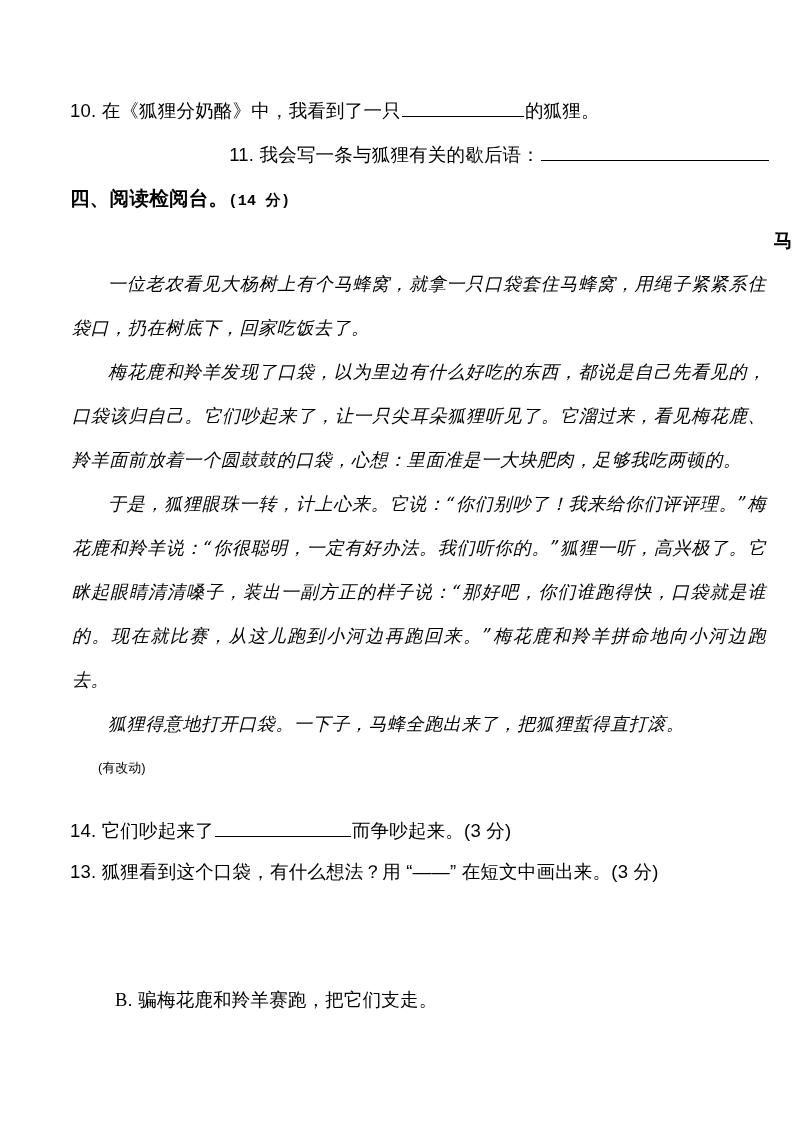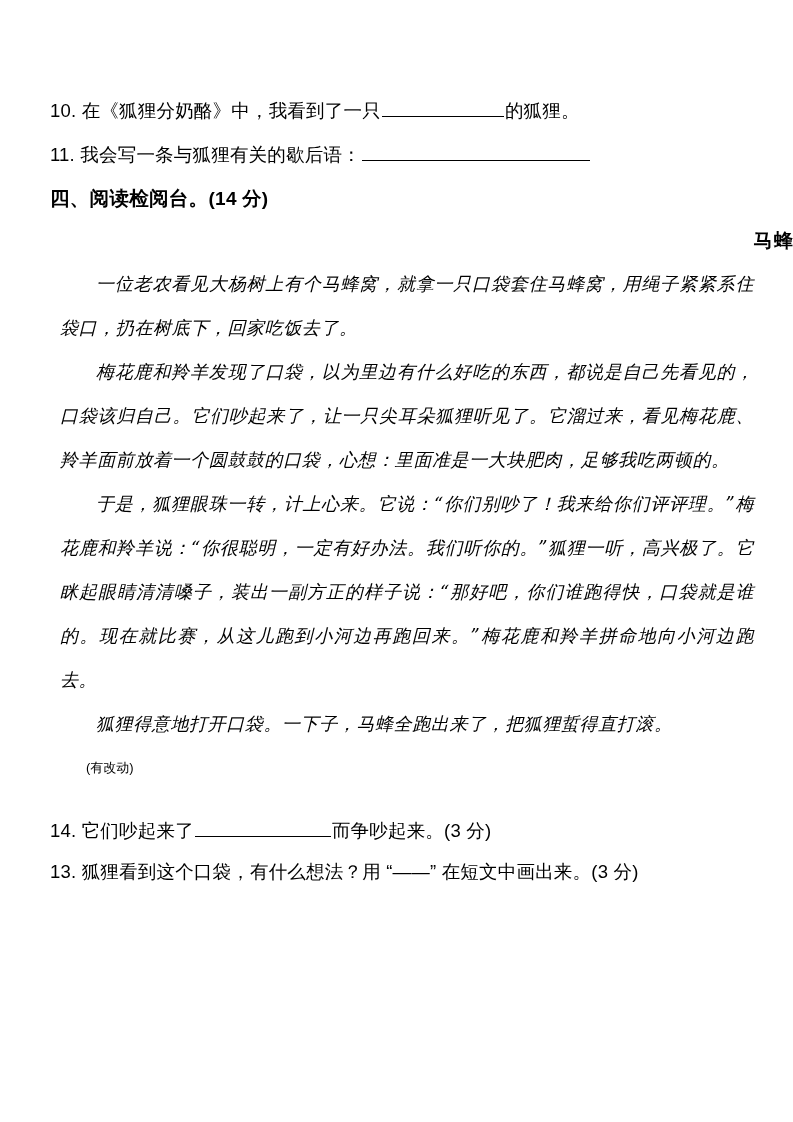--- a/index.html
+++ b/index.html
@@ -14,20 +14,21 @@
     color: #000000;
     -webkit-font-smoothing: antialiased;
     overflow: hidden;
   }
   .page {
     position: relative;
     width: 668px;
     height: 1122px;
     box-sizing: border-box;
     padding: 0;
+    margin-left: 20px;
   }
 
   
   .qline {
     position: absolute;
     left: 50px;
     width: 700px;
     font-size: 18.5px;
     line-height: 24px;
     letter-spacing: 0.2px;
@@ -51,22 +52,23 @@
   .section-heading {
     position: absolute;
     left: 50px;
     font-size: 19.5px;
     font-weight: bold;
     line-height: 24px;
     letter-spacing: 0.3px;
     white-space: nowrap;
   }
   .section-heading .score {
-    font-size: 19px;
+    font-size: 15px;
     font-weight: bold;
+    font-family: Liberation Mono, monospace;
   }
 
   .passage-title {
     position: absolute;
     left: 0;
     width: 793px;
     text-align: right;
     font-size: 19px;
     font-weight: bold;
     letter-spacing: 1.5px;
@@ -74,21 +76,21 @@
     box-sizing: border-box;
   }
   .passage-title .inner {
     display: inline-block;
     transform: translateX(22px);
   }
 
   
   .passage {
     position: absolute;
-    left: 60px;
+    left: 52px;
     width: 694px;
   }
   .passage p {
     margin: 0 0 0 0;
     font-family: "DejaVu Serif", "Liberation Serif", serif;
     font-size: 18px;
     line-height: 44px;
     text-align: justify;
     text-justify: inter-ideograph;
     letter-spacing: 0.6px;
@@ -121,21 +123,21 @@
 </head>
 <body>
 
 <div class="page">
 
   <div class="qline" style="top:98px;">
     <span class="qnum">10</span><span>.</span>
     <span>在《狐狸分奶酪》中，我看到了一只</span><span class="blank b-short"></span><span>的狐狸。</span>
   </div>
 
-  <div class="qline" style="top:142px;">
+  <div class="qline" style="top:142px;text-align:right;">
     <span class="qnum">11</span><span>.</span>
     <span>我会写一条与狐狸有关的歇后语：</span><span class="blank b-long"></span>
   </div>
 
   <div class="section-heading" style="top:186px;">
     <span>四、阅读检阅台。</span><span class="score">(14 分)</span>
   </div>
 
   <div class="passage-title" style="top:228px;">
     <span class="inner">马蜂窝</span>
@@ -154,14 +156,18 @@
     <span>它们吵起来了</span><span class="blank b-mid"></span><span>而争吵起来。</span><span>(3 分)</span>
   </div>
 
   <div class="qline" style="top:860px;">
     <span class="qnum">13</span><span>.</span>
     <span>狐狸看到这个口袋，有什么想法？用 “——” 在短文中画出来。</span><span>(3 分)</span>
   </div>
 
 
 
+  <div class="opt" style="top:988px;">
+    <span class="mark">B</span><span>.</span>
+    <span>骗梅花鹿和羚羊赛跑，把它们支走。</span>
+  </div>
 
 </div>
 
 </body></html>

